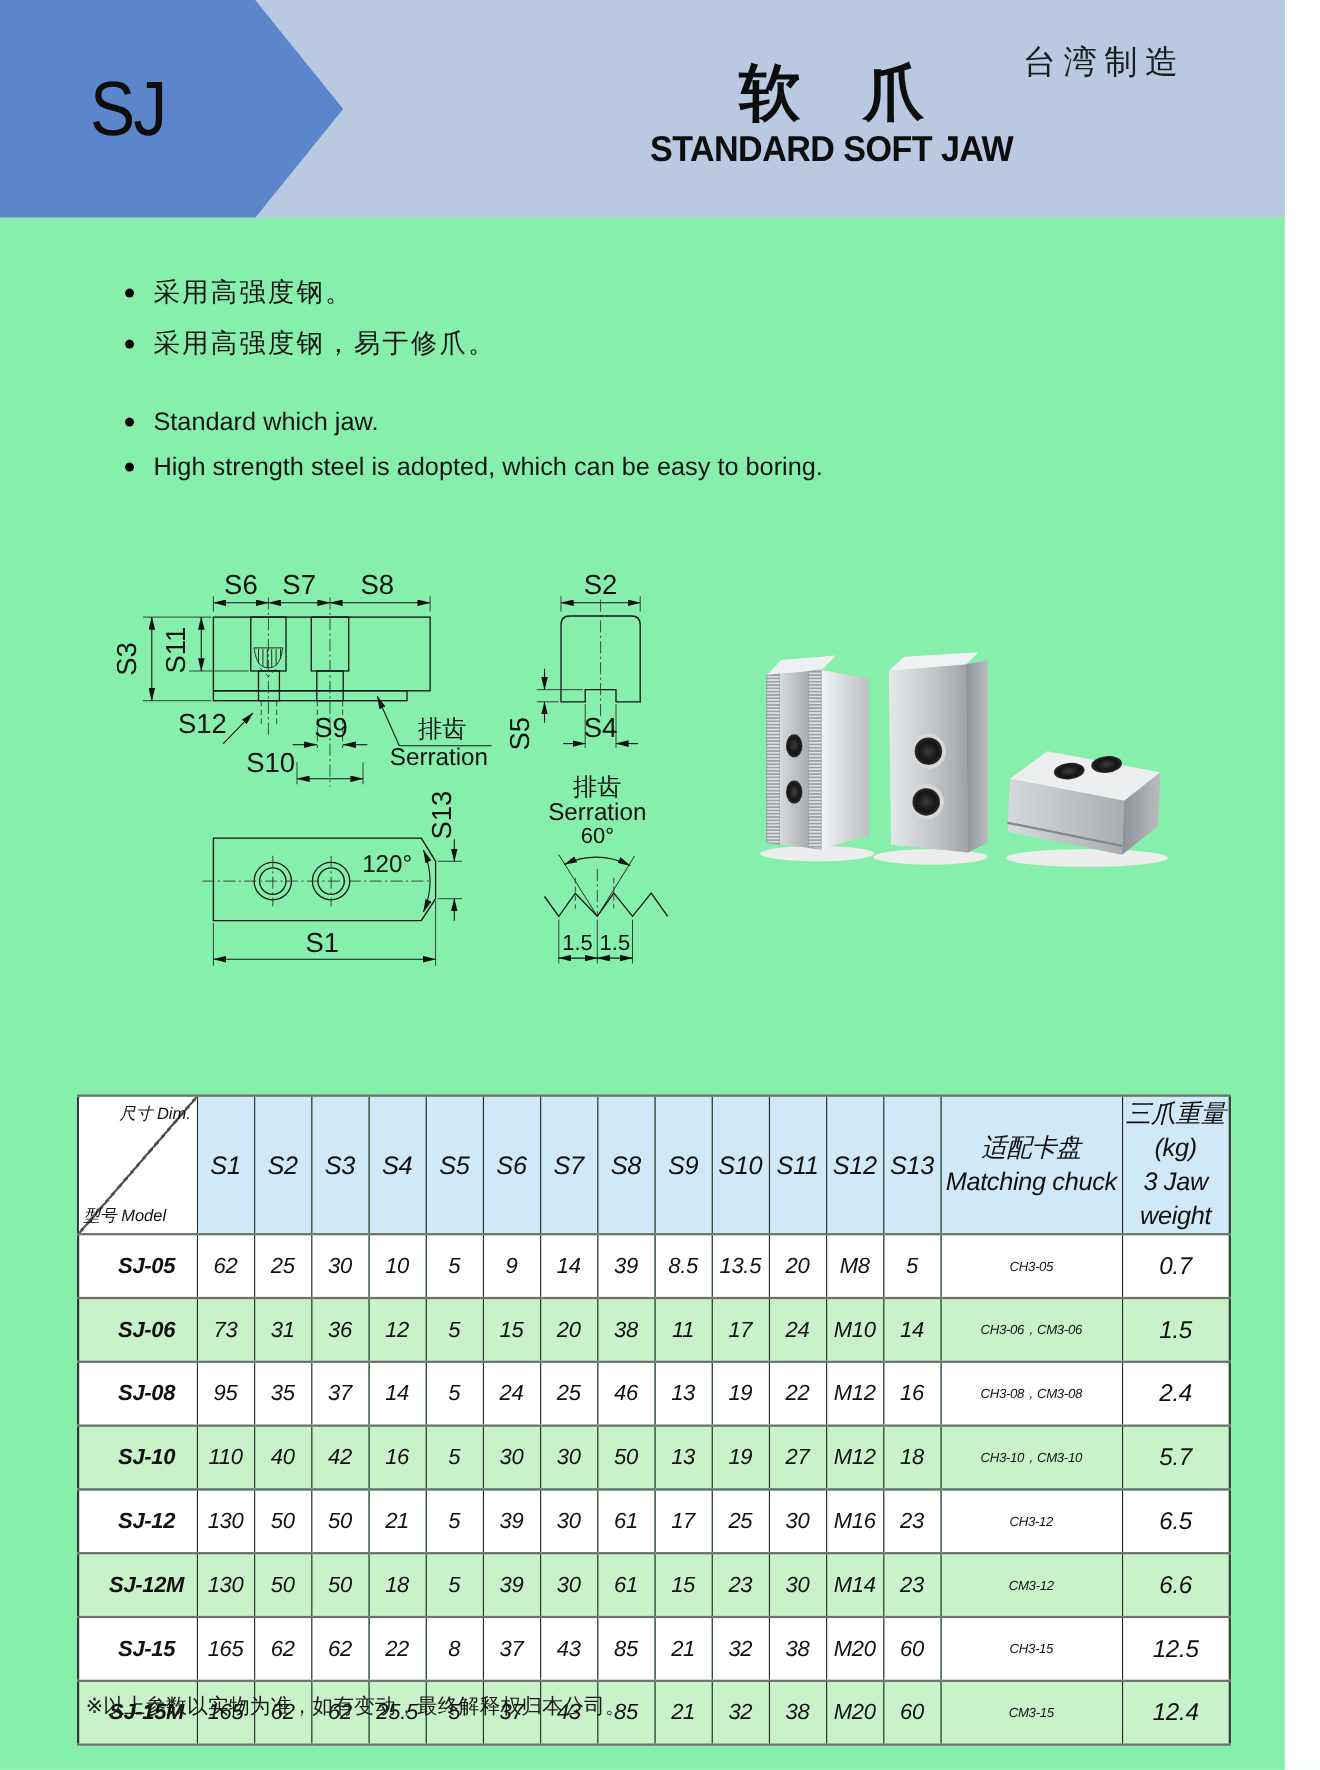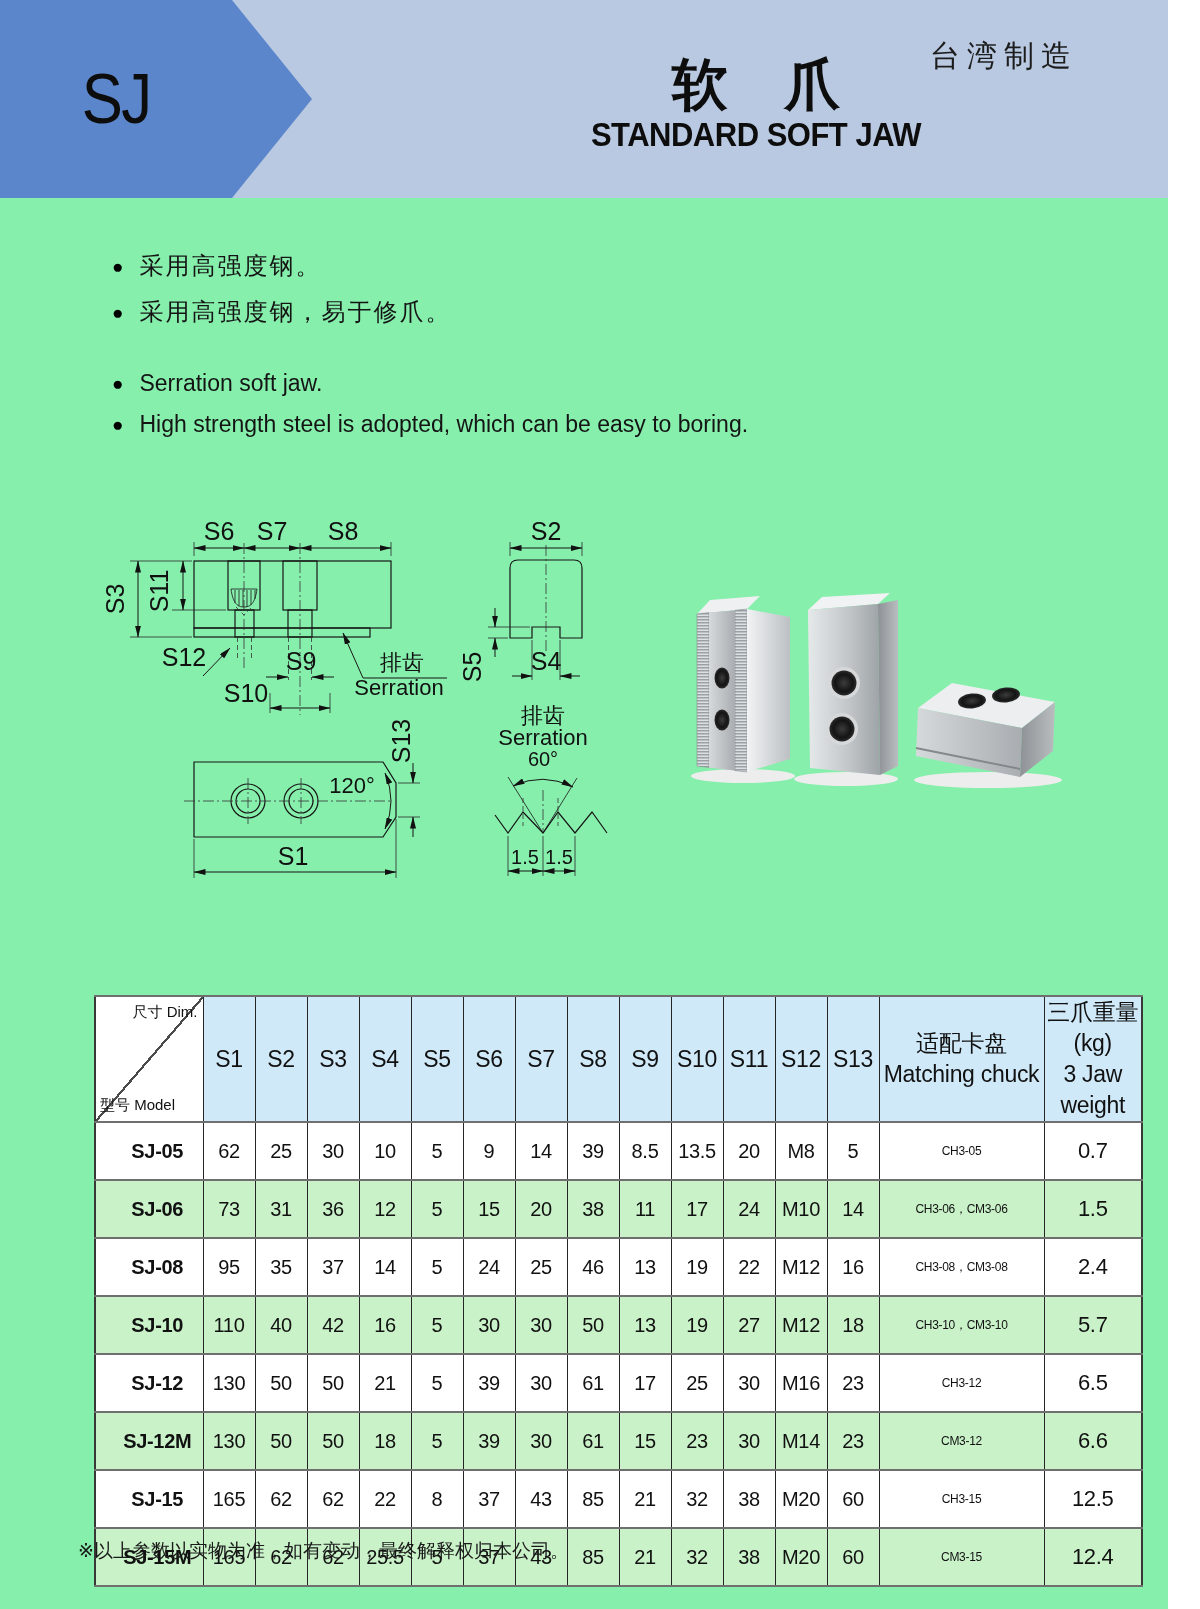--- a/index.html
+++ b/index.html
@@ -38,21 +38,21 @@
   .thin{stroke:#161616;stroke-width:.8;fill:none;}
   .ext{stroke:#2a2a2a;stroke-width:.8;fill:none;}
   .dim{stroke:#161616;stroke-width:1;fill:none;}
   .cl{stroke:#333;stroke-width:.8;fill:none;stroke-dasharray:11 3 2 3;}
   .dsh{stroke:#333;stroke-width:.8;fill:none;stroke-dasharray:5 3;}
   .dl{font-size:25px;text-anchor:middle;}
   .dl2{font-size:22px;text-anchor:middle;}
   .dl3{font-size:20px;text-anchor:middle;}
 
   
-  .spec-wrap{position:absolute;left:94px;top:995px;}
+  .spec-wrap{position:absolute;left:70px;top:995px;font-style:italic;}
   table.spec{border-collapse:collapse;table-layout:fixed;width:1047px;
     border:2.5px solid #383838;}
   table.spec th,table.spec td{
     border-left:1.5px solid #262626;border-right:1.5px solid #262626;
     border-top:2.6px solid #6f6f6f;border-bottom:2.6px solid #6f6f6f;
     text-align:center;vertical-align:middle;background:#fff;
     font-size:20px;letter-spacing:-.3px;height:58px;overflow:hidden;}
   table.spec thead th{background:var(--header-cell);font-weight:400;font-size:23px;}
   table.spec thead th.corner{background:#fff;position:relative;
     background-image:linear-gradient(to bottom right,
@@ -87,21 +87,21 @@
     <div class="feat-row">
       <span class="bullet">●</span>
       <span class="feat-cn">采用高强度钢。</span>
     </div>
     <div class="feat-row">
       <span class="bullet">●</span>
       <span class="feat-cn">采用高强度钢，易于修爪。</span>
     </div>
     <div class="feat-row gap">
       <span class="bullet">●</span>
-      <span class="feat-en">Serration soft jaw.</span>
+      <span class="feat-en">Standard which jaw.</span>
     </div>
     <div class="feat-row">
       <span class="bullet">●</span>
       <span class="feat-en">High strength steel is adopted, which can be easy to boring.</span>
     </div>
   </div>
 
   <div class="drawing">
     <svg width="570" height="400" viewBox="0 0 570 400">
       <defs>

